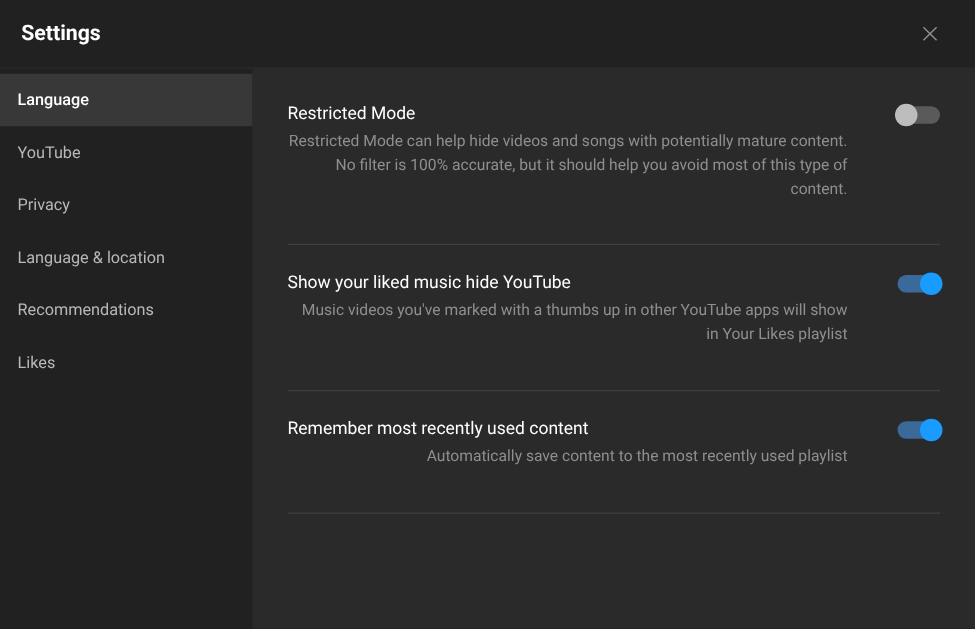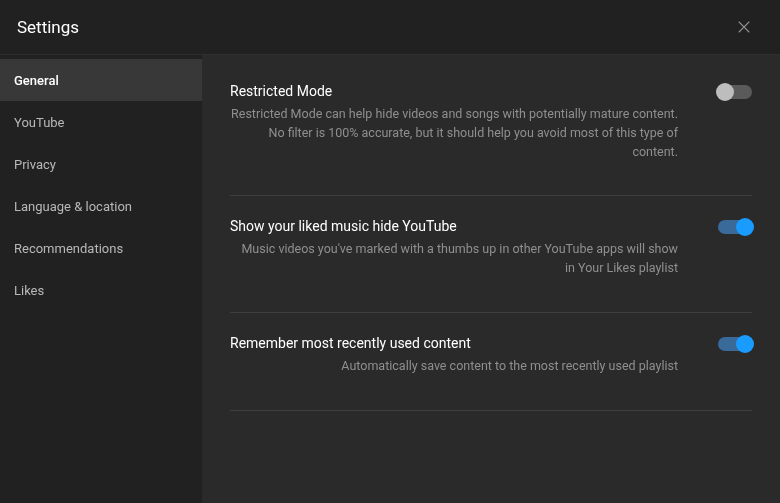--- a/index.html
+++ b/index.html
@@ -19,21 +19,21 @@
       height: 55px;
       display: flex;
       align-items: center;
       justify-content: space-between;
       padding: 0 24px 0 17px;
       border-bottom: 1px solid rgba(255,255,255,0.06);
     }
     .header-title {
       color: #ffffff;
       font-size: 17px;
-      font-weight: 400;
+      font-weight: 700;
     }
     .close-btn {
       width: 24px;
       height: 24px;
       cursor: pointer;
       display: flex;
       align-items: center;
       justify-content: center;
       color: #909090;
     }
@@ -134,21 +134,21 @@
     <svg viewBox="0 0 24 24" fill="none" stroke="currentColor" stroke-width="1.5">
       <line x1="5" y1="5" x2="19" y2="19"></line>
       <line x1="19" y1="5" x2="5" y2="19"></line>
     </svg>
   </div>
 </div>
 
 <div class="content">
   <div class="sidebar">
     <div class="sidebar-item active">
-      <span>General</span>
+      <span>Language</span>
     </div>
     <div class="sidebar-item">
       <span>YouTube</span>
     </div>
     <div class="sidebar-item">
       <span>Privacy</span>
     </div>
     <div class="sidebar-item">
       <span>Language &amp; location</span>
     </div>

